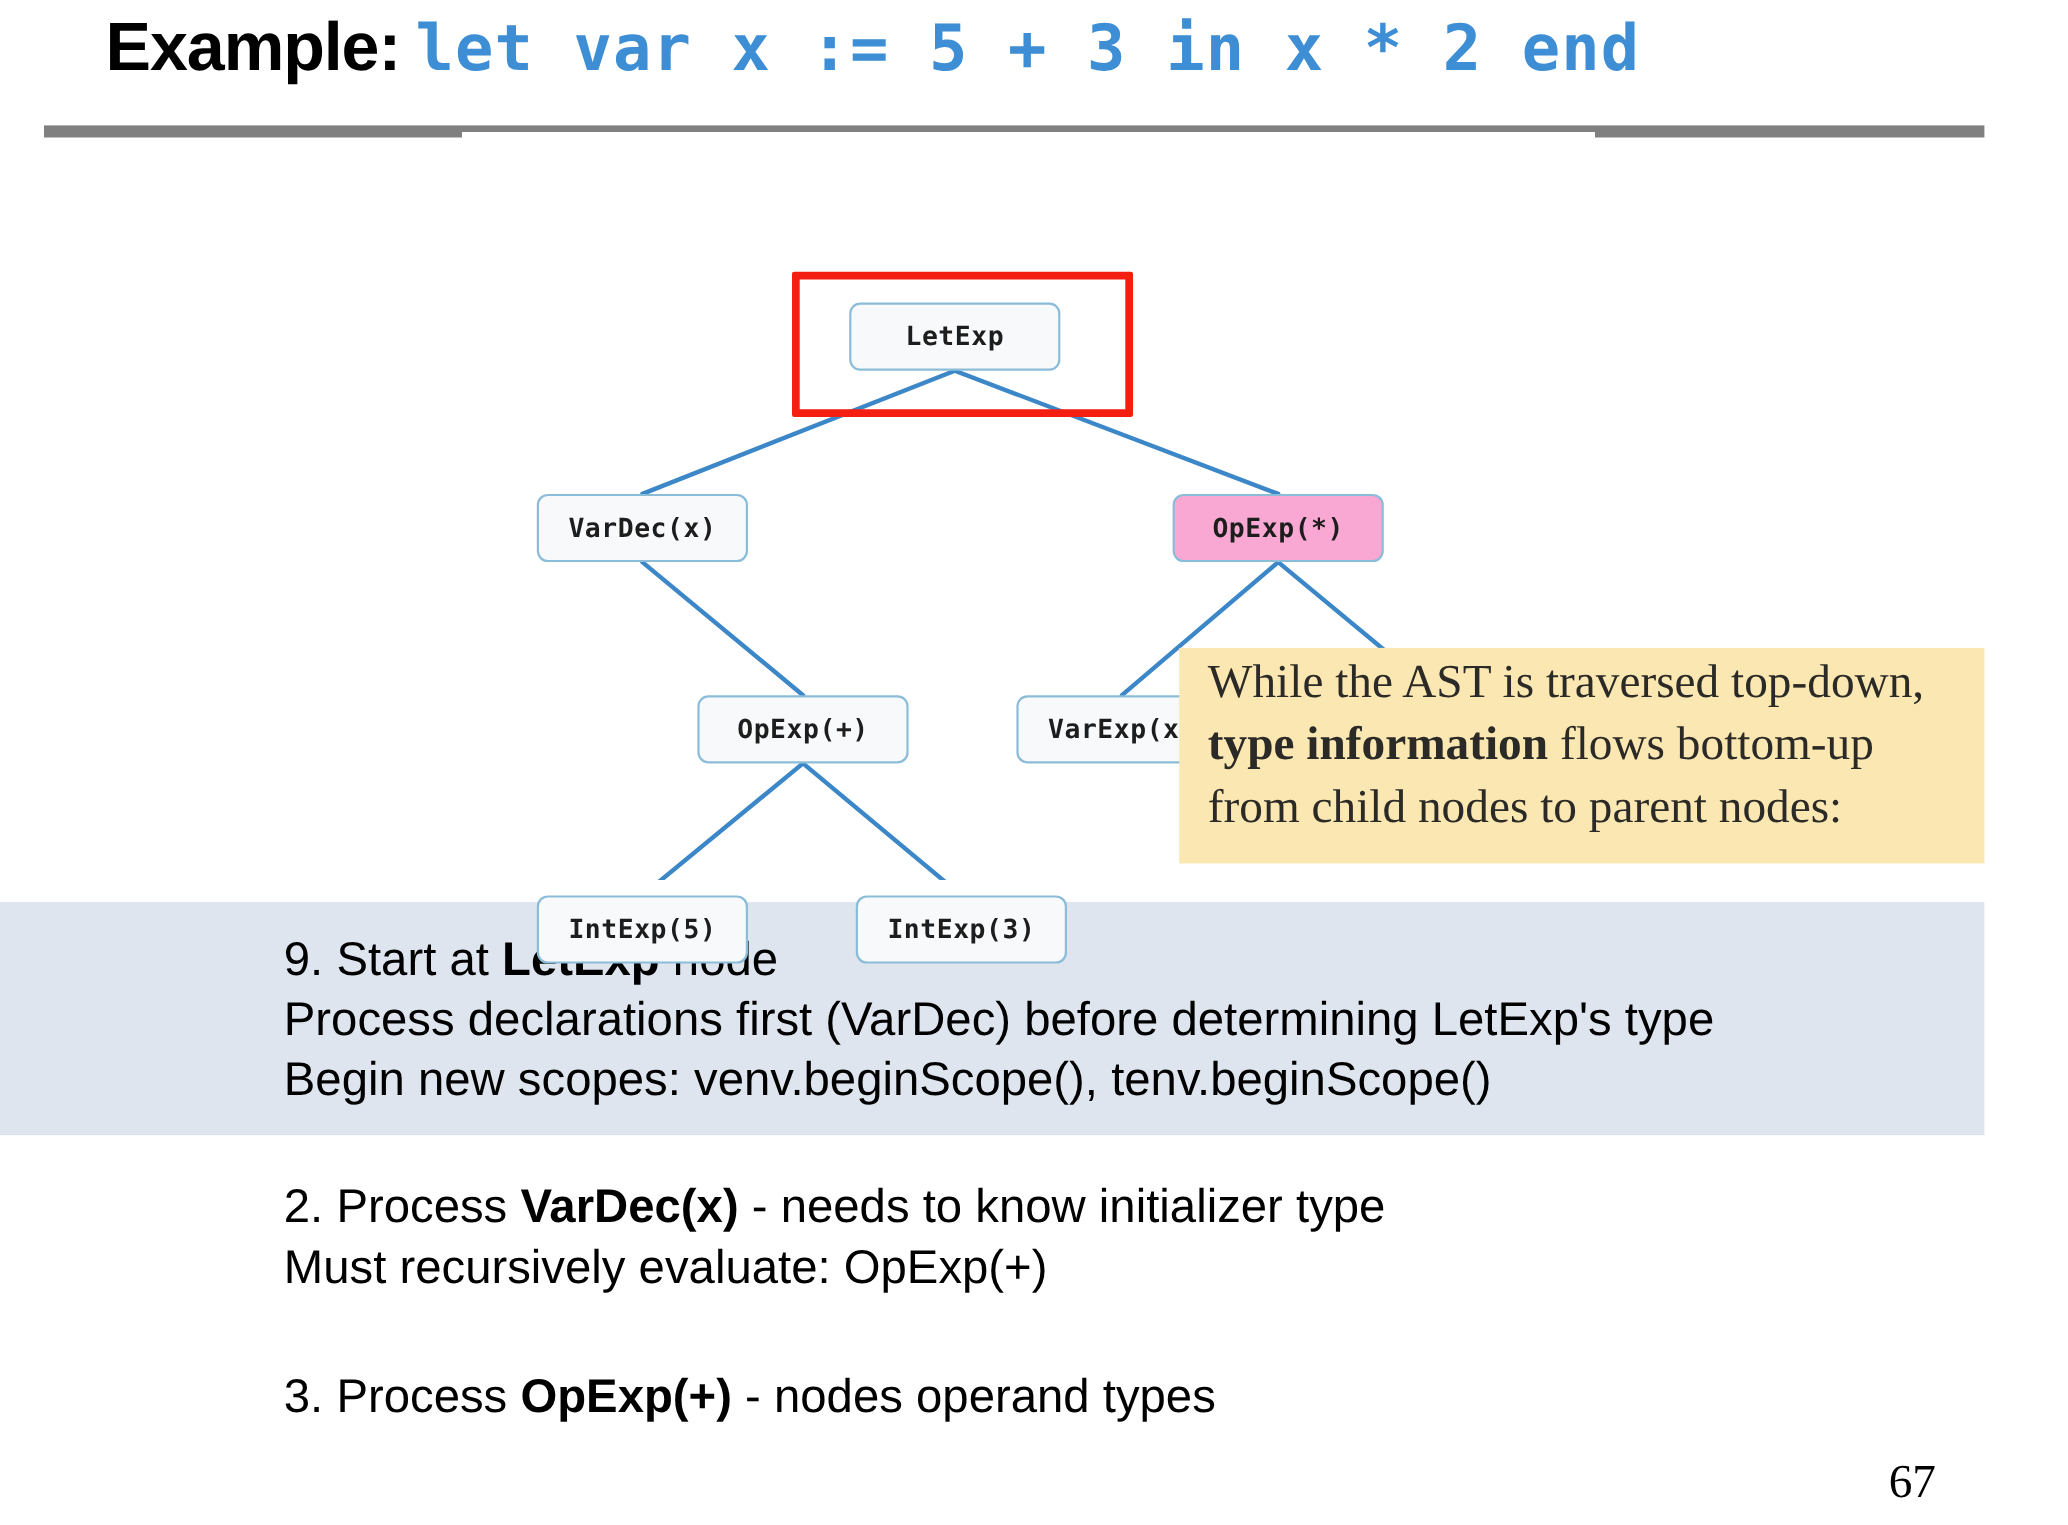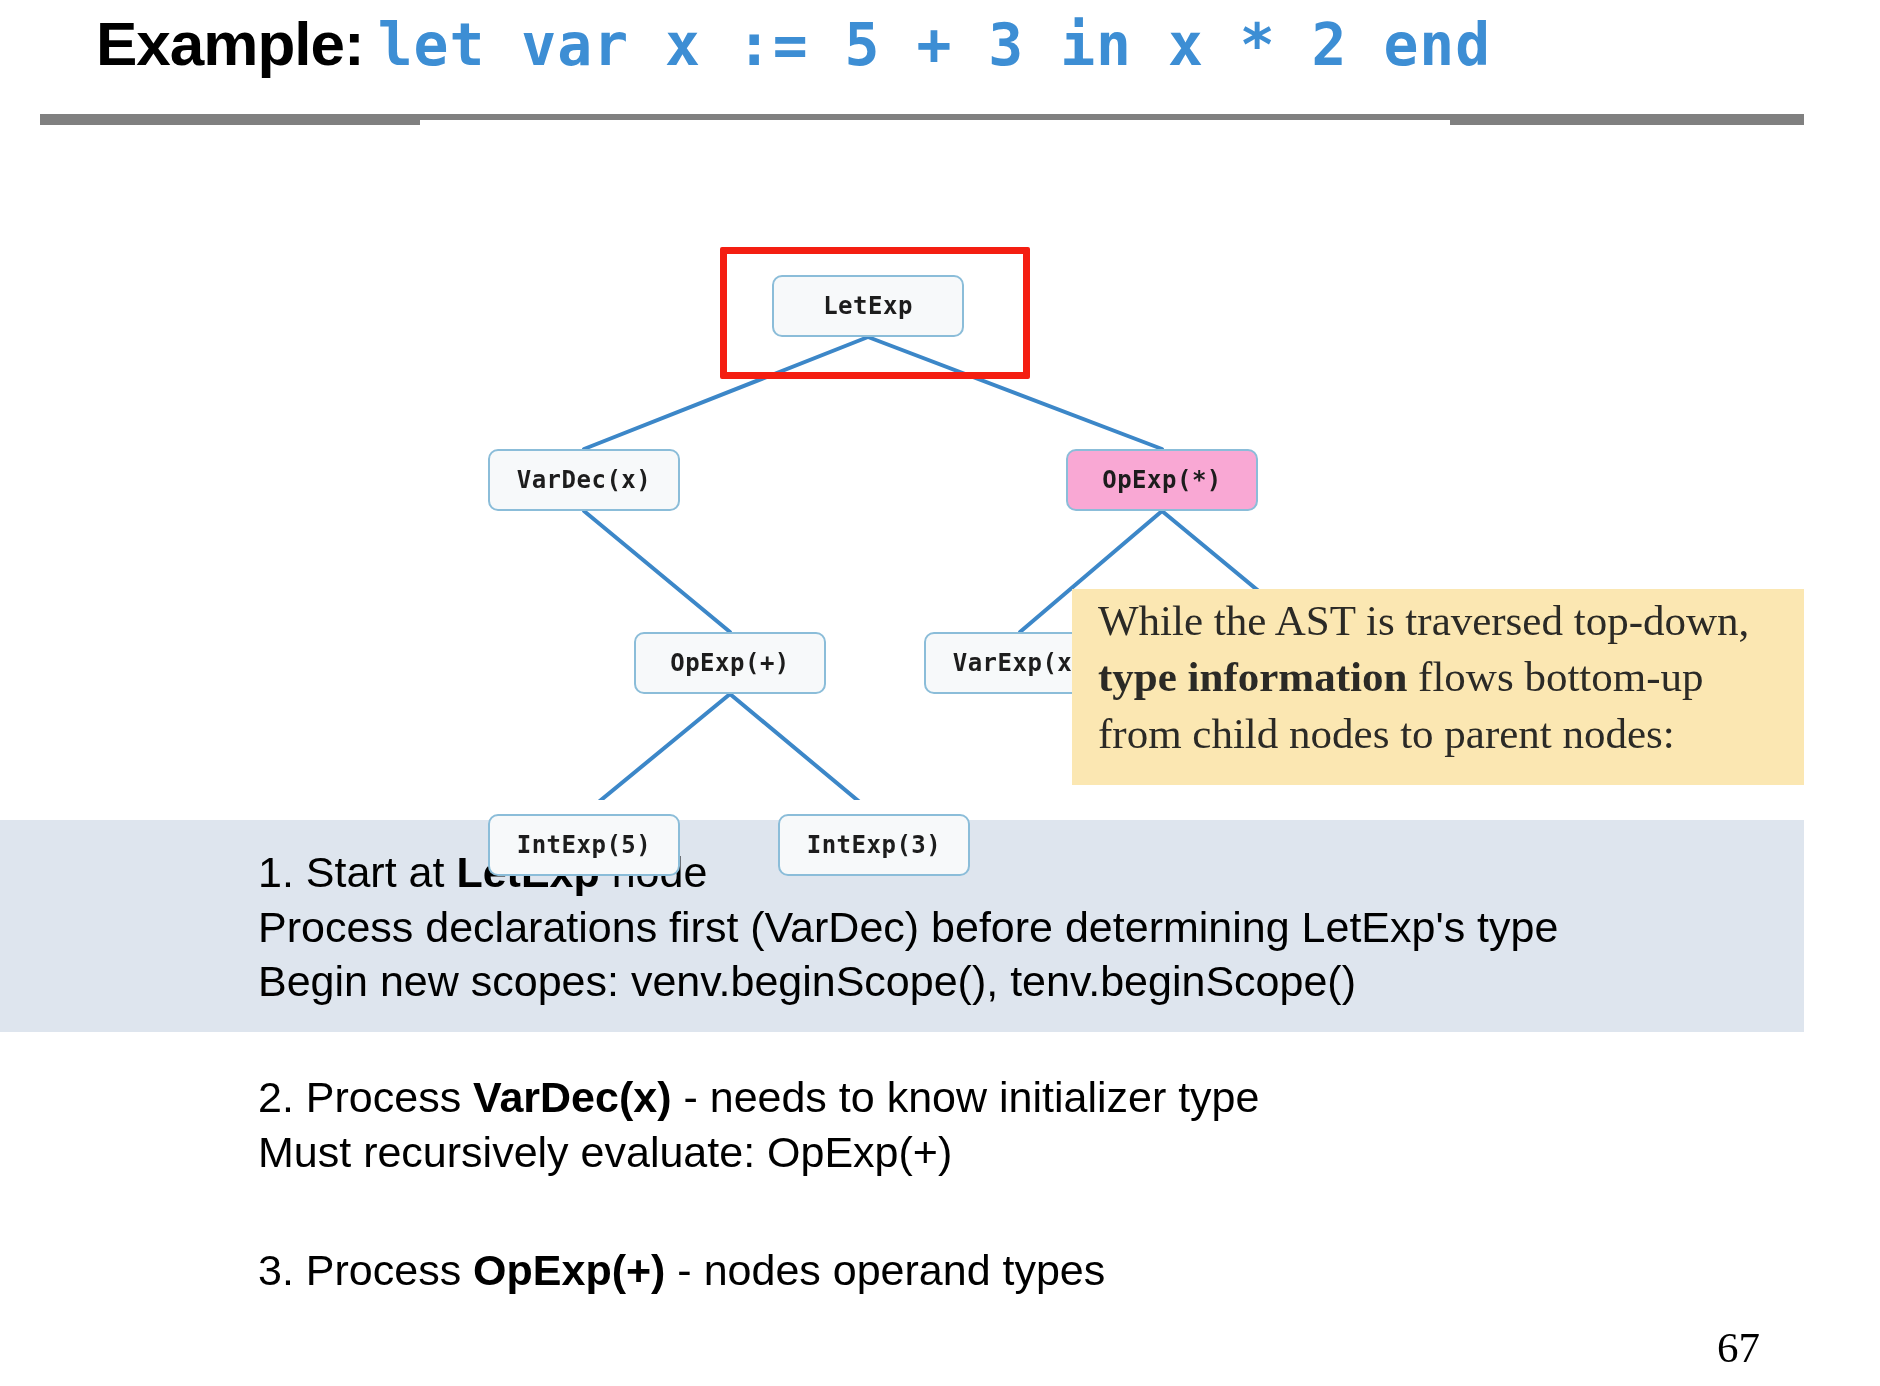--- a/index.html
+++ b/index.html
@@ -185,21 +185,21 @@
 
   <div id="callout" style="background: rgb(251, 231, 178);">
     <div><span>While the AST is traversed top-down,</span></div>
     <div><b>type information</b><span> flows bottom-up</span></div>
     <div><span>from child nodes to parent nodes:</span></div>
   </div>
 
   <div id="step1-band" style="background: rgb(222, 229, 238);"></div>
 
   <div class="step" id="step1">
-    <div><span>1. Start at </span><b>LetExp</b><span> node</span></div>
+    <div><span>9. Start at </span><b>LetExp</b><span> node</span></div>
     <div>Process declarations first (VarDec) before determining LetExp's type</div>
     <div>Begin new scopes: venv.beginScope(), tenv.beginScope()</div>
   </div>
 
   <div class="step" id="step2">
     <div><span>2. Process </span><b>VarDec(x)</b><span> - needs to know initializer type</span></div>
     <div>Must recursively evaluate: OpExp(+)</div>
   </div>
 
   <div class="step" id="step3">

